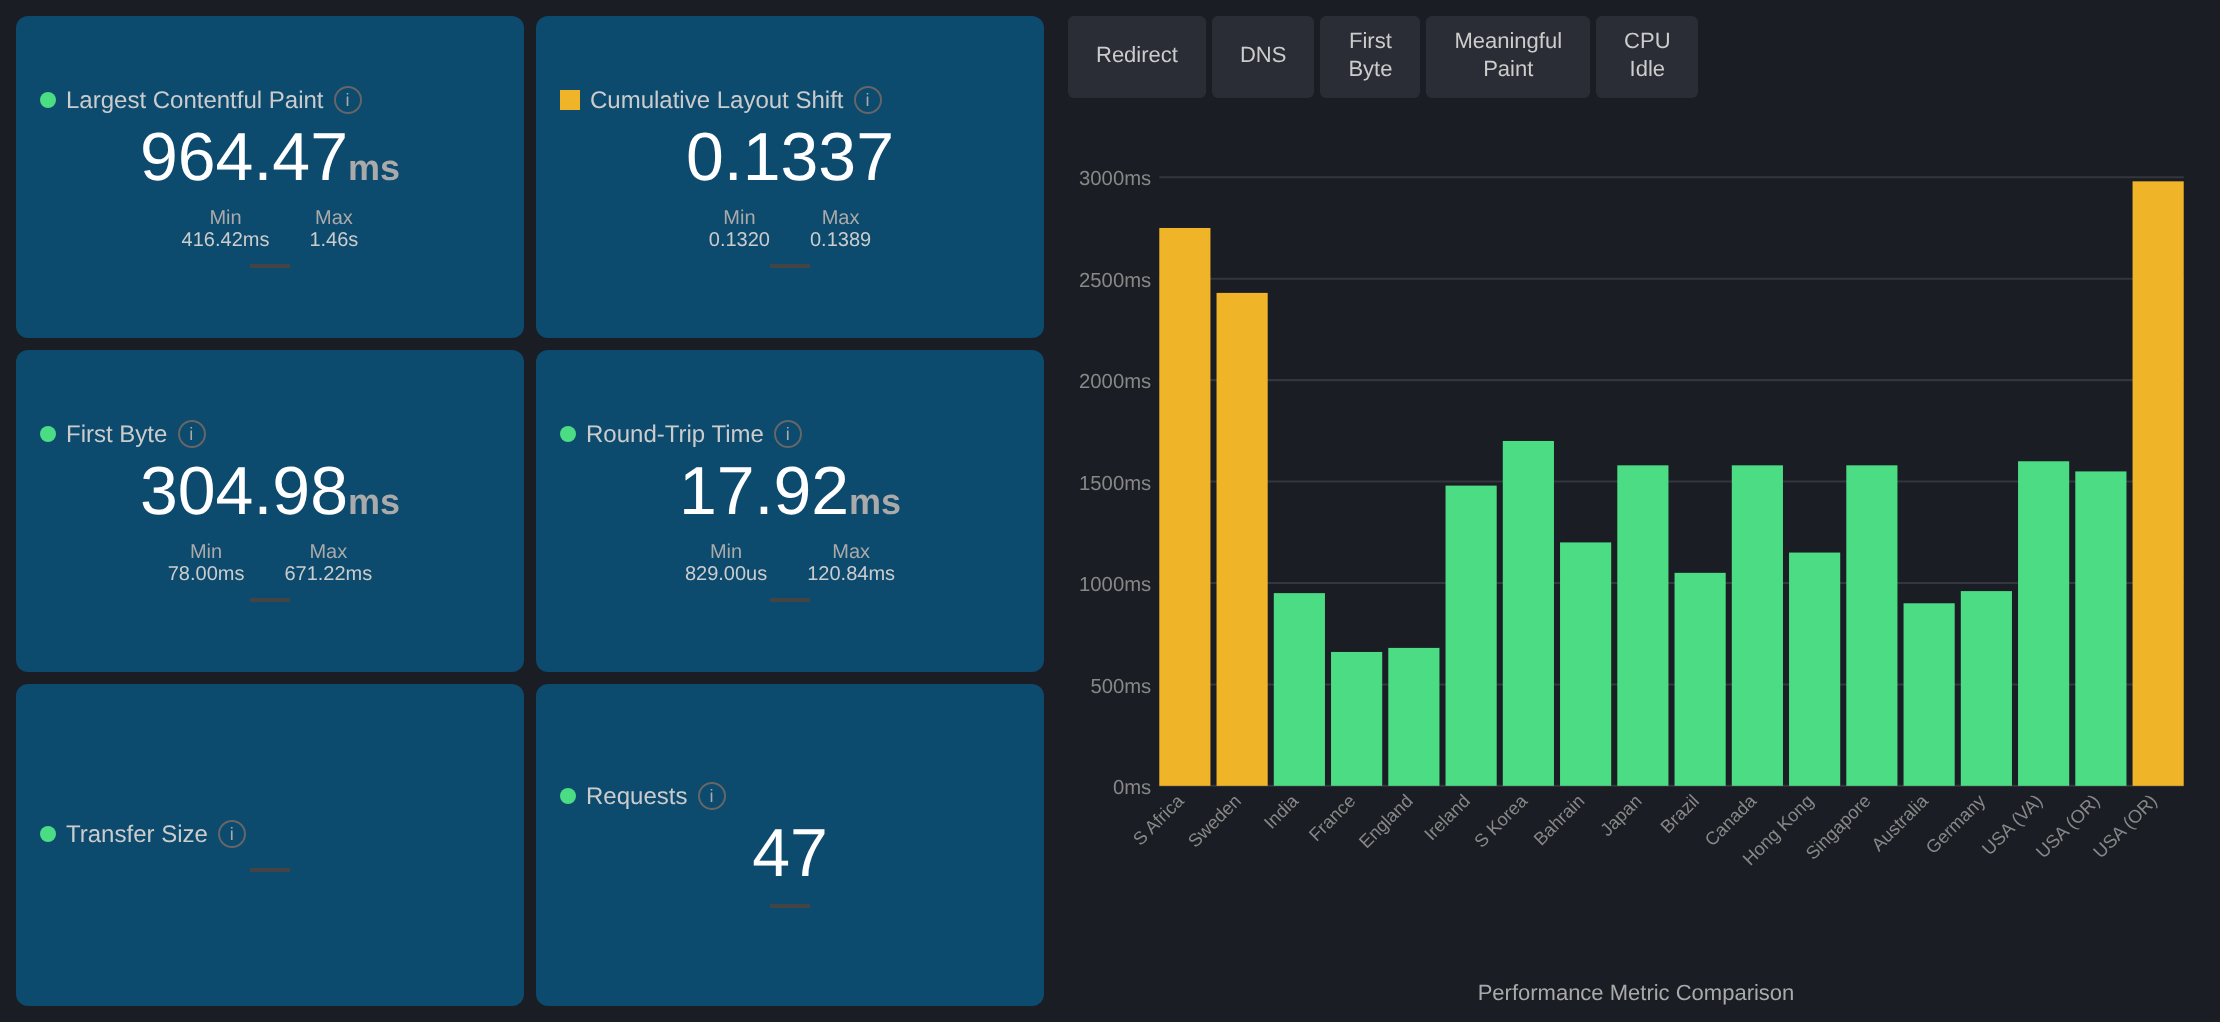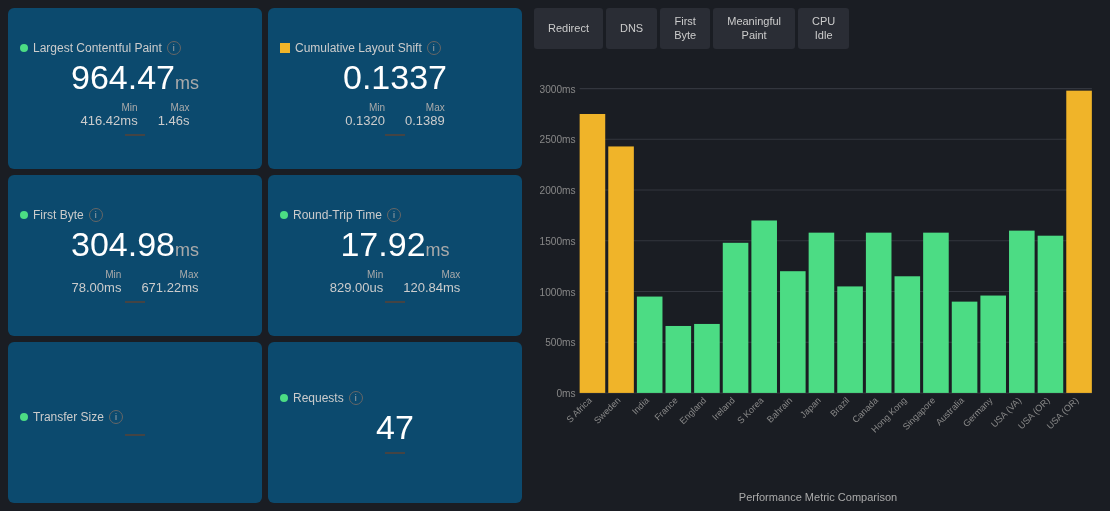--- a/index.html
+++ b/index.html
@@ -51,35 +51,35 @@
     .metric-value {
       font-size: 34px;
       font-weight: 300;
       color: #fff;
       line-height: 1.1;
       text-align: center;
     }
     .metric-value .unit {
       font-size: 18px;
       color: #aaa;
-      font-weight: 400;
+      font-weight: 700;
       text-align: right;
     }
     .metric-minmax {
       display: flex;
       gap: 20px;
       margin-top: 6px;
     }
     .metric-minmax .mm-item {
       display: flex;
       flex-direction: column;
-      align-items: flex-end;
+      align-items: center;
     }
     .mm-label { font-size: 10px; color: #aaa; }
-    .mm-val { font-size: 13px; color: #ccc; }
+    .mm-val { font-size: 10px; color: #ccc; }
     .divider-line {
       width: 20px; height: 2px; background: #444; margin-top: 6px;
     }
     .right-panel {
       flex: 1;
       display: flex;
       flex-direction: column;
       padding: 8px 8px 8px 4px;
     }
     .tabs-row {

